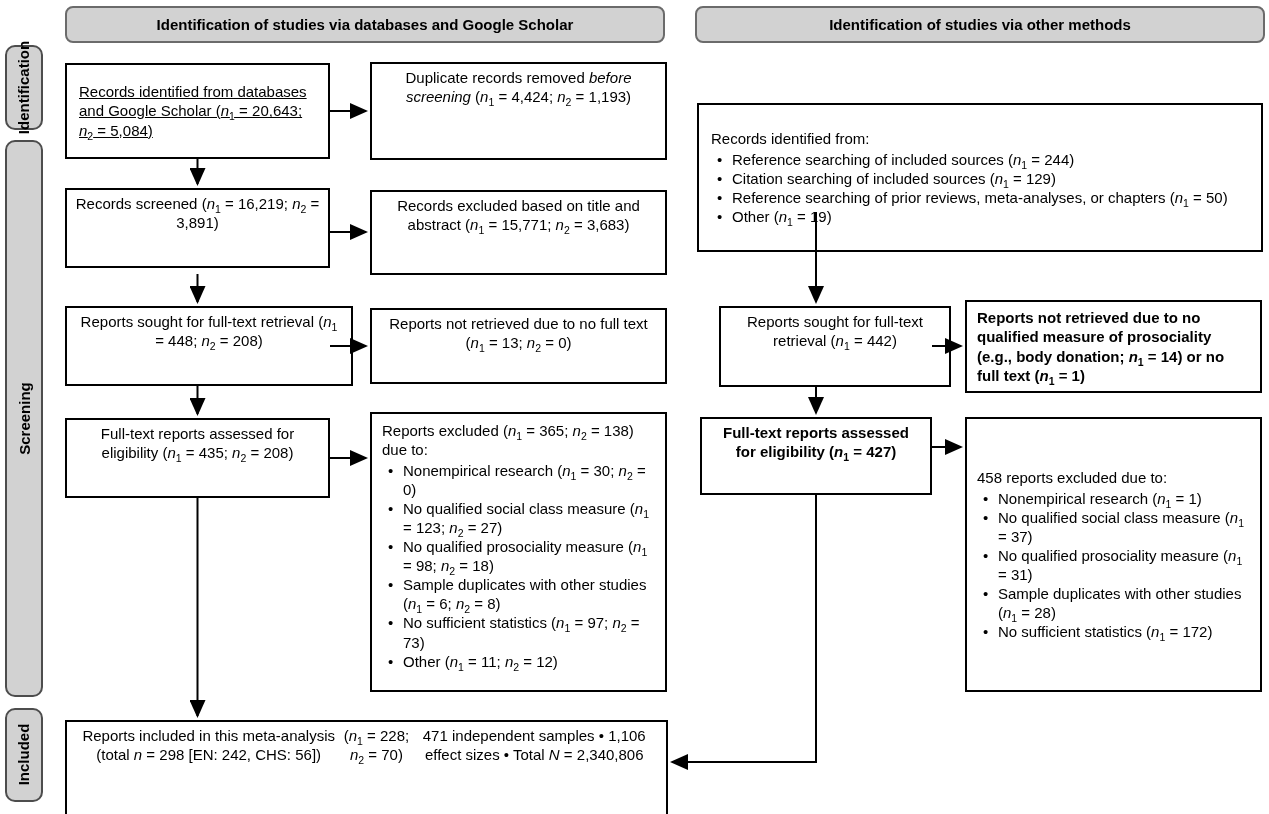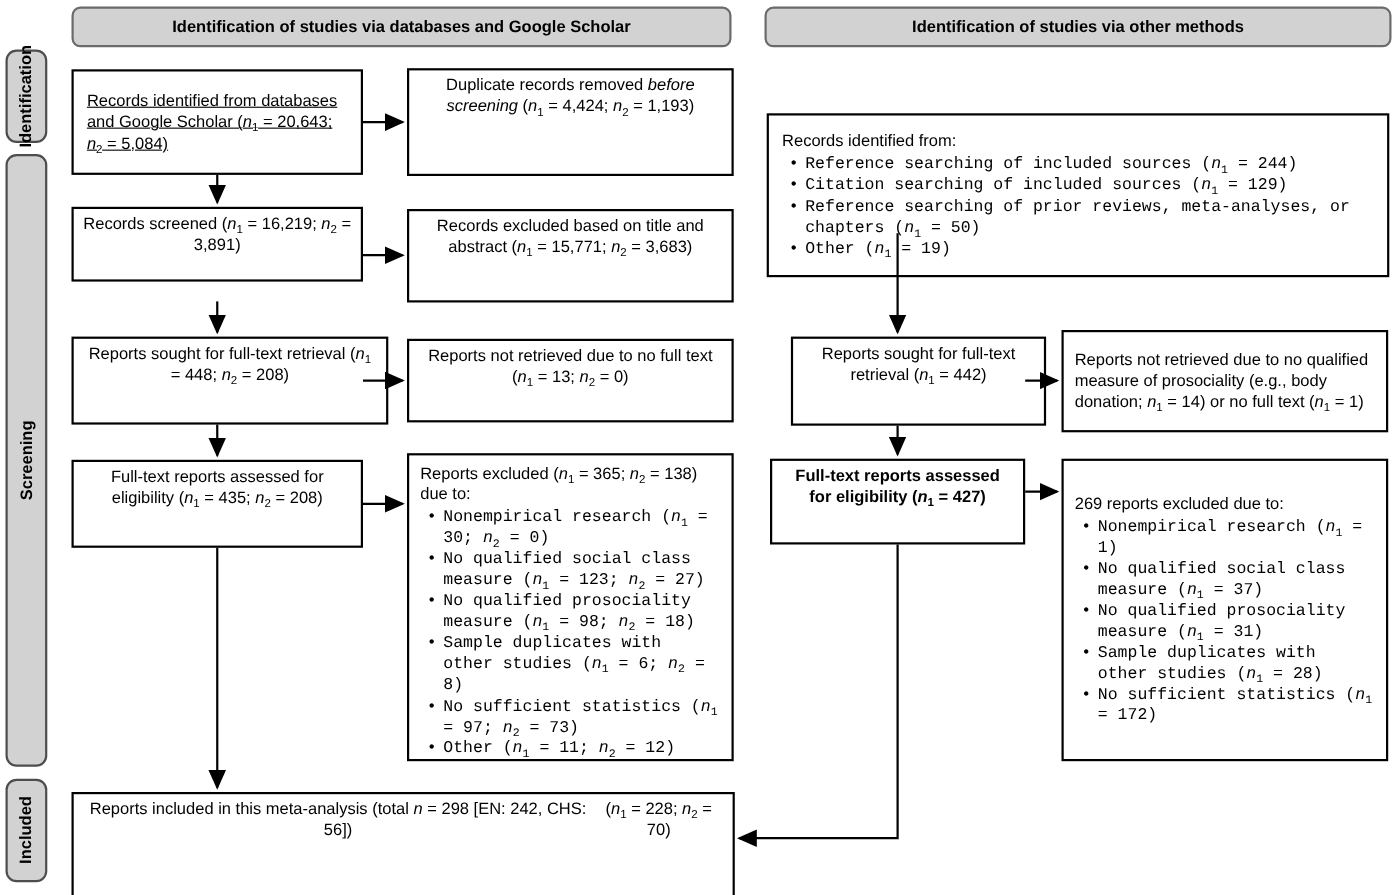--- a/index.html
+++ b/index.html
@@ -20,21 +20,21 @@
   .stage span { transform:rotate(-90deg); white-space:nowrap; }
   
   .fbox {
     position:absolute; box-sizing:border-box;
     background:#fff; border:2px solid #000;
   }
   .center  { display:flex; align-items:flex-start; justify-content:center; text-align:center; padding:4px 8px; }
   .vleft   { display:flex; flex-direction:column; justify-content:center; padding:6px 12px; }
   .topleft { padding:7px 10px; }
   ul.bullets { margin:2px 0 0 0; padding:0; list-style:none; }
-  ul.bullets li { position:relative; padding-left:21px;font-family:Liberation Mono, monospace; }
+  ul.bullets li { position:relative; padding-left:21px; }
   ul.bullets li::before { content:"\2022"; position:absolute; left:6px; }
   sub { font-size:0.7em; line-height:0; }
   svg.arrows { position:absolute; left:0; top:0; pointer-events:none; }
 </style>
 </head>
 <body>
 
 <div class="canvas">
 
   <div class="gbox" style="left:695px; top:6px; width:570px; height:37px;">
@@ -50,21 +50,21 @@
   <div class="gbox stage" style="left:5px; top:140px; width:38px; height:557px;">
     <span>Screening</span>
   </div>
   <div class="gbox stage" style="left:5px; top:708px; width:38px; height:94px;">
     <span>Included</span>
   </div>
 
   <div class="fbox vleft" style="left:65px; top:63px; width:265px; height:96px;text-decoration:underline;">
     <div>Records identified from databases and Google Scholar (<i>n</i><sub>1</sub> = 20,643; <i>n</i><sub>2</sub> = 5,084)</div>
   </div>
-  <div class="fbox center" style="left:65px; top:188px; width:265px; height:68px;">
+  <div class="fbox center" style="left:65px; top:188px; width:265px; height:80px;">
     <div>Records screened (<i>n</i><sub>1</sub> = 16,219; <i>n</i><sub>2</sub> = 3,891)</div>
   </div>
   <div class="fbox center" style="left:65px; top:306px; width:288px; height:80px;">
     <div>Reports sought for full-text retrieval (<i>n</i><sub>1</sub> = 448; <i>n</i><sub>2</sub> = 208)</div>
   </div>
   <div class="fbox center" style="left:65px; top:418px; width:265px; height:80px;">
     <div>Full-text reports assessed for eligibility (<i>n</i><sub>1</sub> = 435; <i>n</i><sub>2</sub> = 208)</div>
   </div>
 
   <div class="fbox center" style="left:370px; top:62px; width:297px; height:98px;">
@@ -97,37 +97,38 @@
         <li>Other (<i>n</i><sub>1</sub> = 19)</li>
       </ul>
   </div>
   <div class="fbox center" style="left:719px; top:306px; width:232px; height:81px;">
     <div>Reports sought for full-text retrieval (<i>n</i><sub>1</sub> = 442)</div>
   </div>
   <div class="fbox center" style="left:700px; top:417px; width:232px; height:78px;">
     <div style="max-width:200px;font-weight:bold;">Full-text reports assessed for eligibility (<i>n</i><sub>1</sub> = 427)</div>
   </div>
 
-  <div class="fbox vleft" style="left:965px; top:300px; width:297px; height:93px; padding:22px 10px;">
+  <div class="fbox vleft" style="left:965px; top:300px; width:297px; height:93px; padding:22px 10px;font-weight:bold;">
     <div>Reports not retrieved due to no qualified measure of prosociality (e.g., body donation; <i>n</i><sub>1</sub> = 14) or no full text (<i>n</i><sub>1</sub> = 1)</div>
   </div>
   <div class="fbox vleft" style="left:965px; top:417px; width:297px; height:275px; padding:6px 10px;">
-    <div>269 reports excluded due to:</div>
+    <div>458 reports excluded due to:</div>
     <ul class="bullets">
         <li>Nonempirical research (<i>n</i><sub>1</sub> = 1)</li>
         <li>No qualified social class measure (<i>n</i><sub>1</sub> = 37)</li>
         <li>No qualified prosociality measure (<i>n</i><sub>1</sub> = 31)</li>
         <li>Sample duplicates with other studies (<i>n</i><sub>1</sub> = 28)</li>
         <li>No sufficient statistics (<i>n</i><sub>1</sub> = 172)</li>
       </ul>
   </div>
 
   <div class="fbox center" style="left:65px; top:720px; width:603px; height:106px; ">
     <div>Reports included in this meta-analysis (total <i>n</i> = 298 [EN: 242, CHS: 56])</div>
     <div>(<i>n</i><sub>1</sub> = 228; <i>n</i><sub>2</sub> = 70)</div>
+    <div>471 independent samples • 1,106 effect sizes • Total <i>N</i> = 2,340,806</div>
   </div>
 
   <svg class="arrows" width="1269" height="814" viewBox="0 0 1269 814">
     <defs>
       <marker id="ah" markerWidth="9" markerHeight="8" refX="8" refY="4" orient="auto">
         <path d="M0,0 L9,4 L0,8 Z" fill="#000"></path>
       </marker>
     </defs>
     <g stroke="#000" stroke-width="2" fill="none">
 

